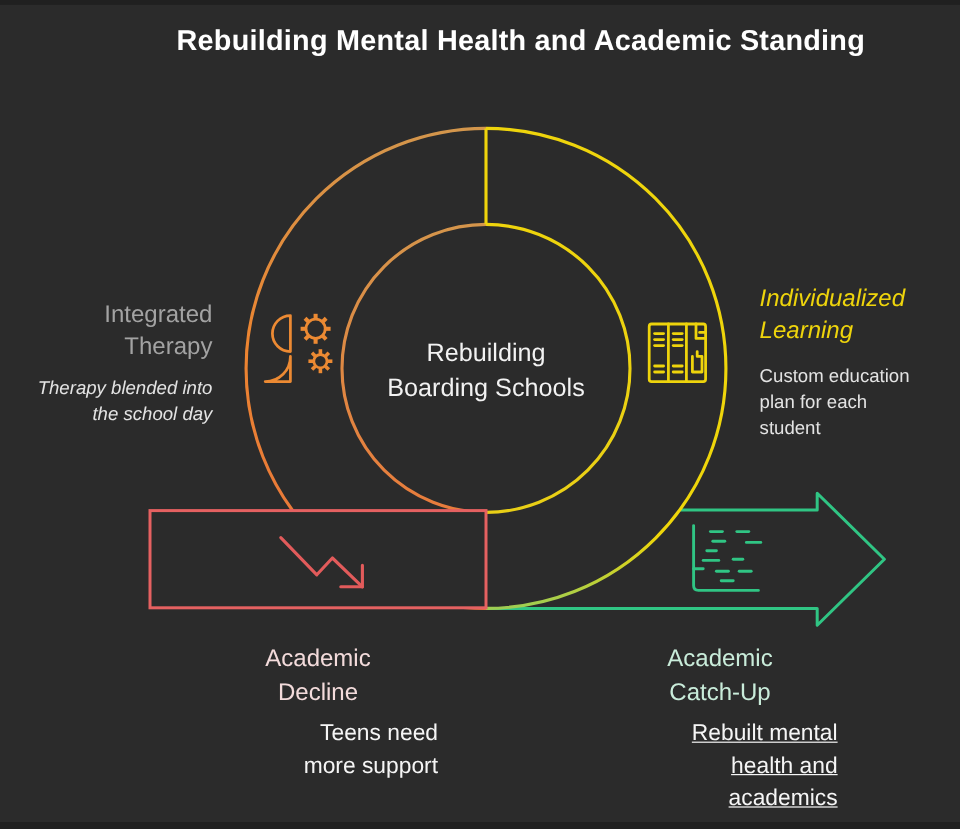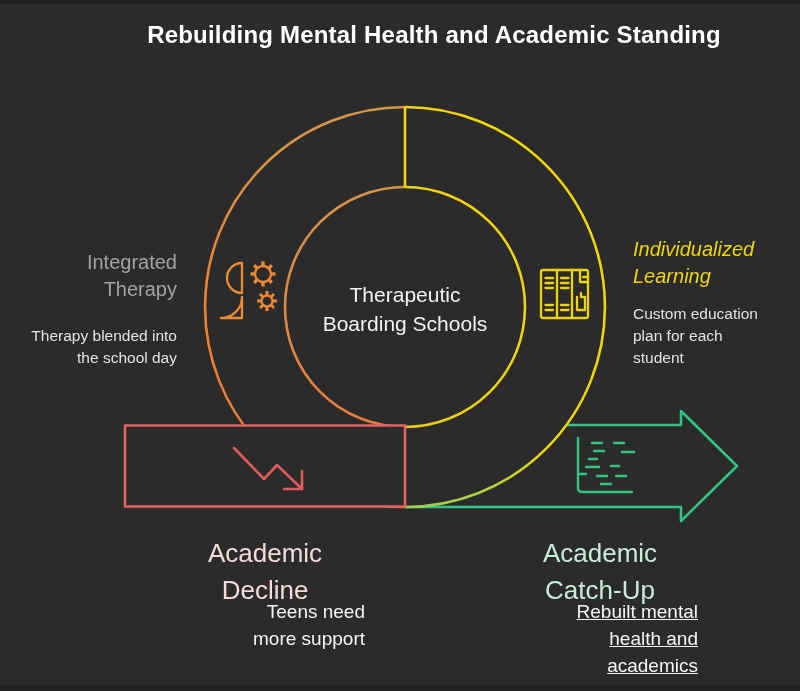--- a/index.html
+++ b/index.html
@@ -28,25 +28,25 @@
   .center-label {
     left: 295px; top: 281px; width: 220px;
     text-align: center;
     font-size: 21px; line-height: 1.38;
     color: #f2f2f2;
   }
   .heading { font-size: 20px; line-height: 1.35; }
   .desc { font-size: 15.5px; line-height: 1.42; color: #e3e3e3; }
 
   .it-heading   { left: 27px;  top: 249px; width: 150px; text-align: right; color: #a3a3a3; }
-  .it-desc      { left: 7px;   top: 325px; width: 170px; text-align: right; }
+  .it-desc      { left: 7px;   top: 313px; width: 170px; text-align: right; font-style: italic; }
   .il-heading   { left: 633px; top: 236px; width: 160px; text-align: left; color: #eed40c; font-style: italic; }
   .il-desc      { left: 633px; top: 303px; width: 150px; text-align: left; }
 
-  .bottom-heading { font-size: 26px; line-height: 1.42; text-align: center; }
+  .bottom-heading { font-size: 20px; line-height: 1.42; text-align: center; }
   .bottom-desc    { font-size: 19px; line-height: 1.42; text-align: right; color: #f5f5f5; }
   .ad-heading   { left: 185px; top: 535px; width: 160px; color: #f3dbdb; }
   .ad-desc      { left: 165px; top: 599px; width: 200px; }
   .ac-heading   { left: 520px; top: 535px; width: 160px; color: #c9ecda; }
   .ac-desc      { left: 518px; top: 599px; width: 180px; text-decoration: underline; }
 </style>
 </head>
 <body>
 
 <div class="edge-strip top"></div>
@@ -153,21 +153,21 @@
     <line x1="586" y1="467" x2="599" y2="467"></line>
     <line x1="611" y1="466" x2="619" y2="466"></line>
     <line x1="597" y1="476" x2="607" y2="476"></line>
     <line x1="616" y1="476" x2="626" y2="476"></line>
     <line x1="601" y1="484" x2="611" y2="484"></line>
   </g>
 </svg>
 
 <div class="txt page-title">Rebuilding Mental Health and Academic Standing</div>
 
-<div class="txt center-label">Therapeutic
+<div class="txt center-label">Rebuilding
 Boarding Schools</div>
 
 <div class="txt heading it-heading">Integrated
 Therapy</div>
 <div class="txt desc it-desc">Therapy blended into
 the school day</div>
 
 <div class="txt heading il-heading">Individualized
 Learning</div>
 <div class="txt desc il-desc">Custom education

